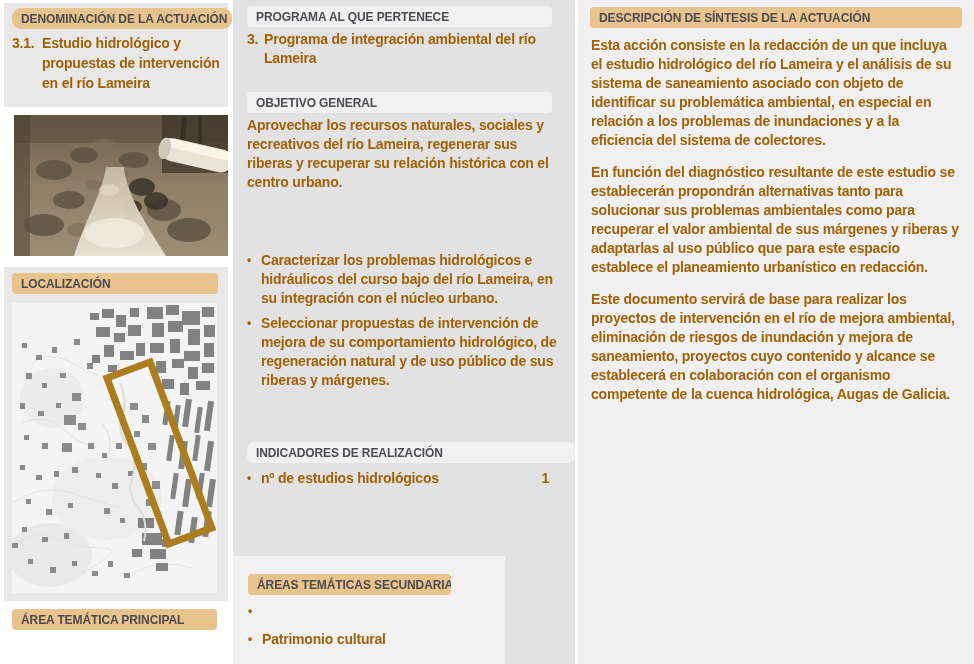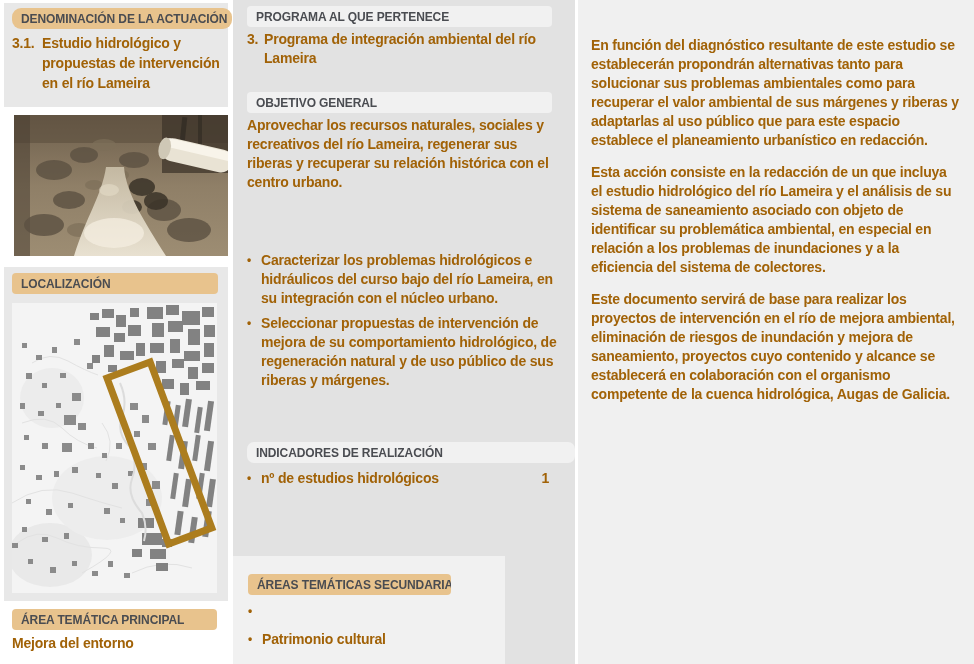--- a/index.html
+++ b/index.html
@@ -222,21 +222,20 @@
         <path d="M108,80 q8,18 2,34 t8,30 q8,16 2,32 t10,34 q6,14 2,28" stroke="#dcdcdc" stroke-width="2" fill="none"></path>
 
         <g transform="translate(95,75) rotate(-20.4)">
           <rect x="0" y="0" width="46" height="177" fill="none" stroke="#ac7d1e" stroke-width="7"></rect>
         </g>
       </svg>
     </div>
   </div>
 
   <div class="hdr hdr-tan" style="left:12px;top:609px;width:205px;">ÁREA TEMÁTICA PRINCIPAL</div>
-  <div class="txt" style="left:12px;top:634px;width:210px;">Mejora del entorno</div>
 
   <div class="panel bg-mid" style="left:233px;top:0;width:342px;height:664px;">
 
     <div class="panel bg-sub" style="left:0;top:556px;width:272px;height:108px;"></div>
 
     <div class="hdr hdr-strip" style="left:14px;top:6px;width:305px;">PROGRAMA AL QUE PERTENECE</div>
     <div class="txt" style="left:14px;top:30px;width:308px;">
       <div class="code-row">
         <span class="code code-w17">3.</span>
         <span>Programa de integración ambiental del río Lameira</span>
@@ -278,20 +277,21 @@
     </div>
     <div class="txt" style="left:15px;top:630px;width:250px;">
       <div class="bullet">
         <span class="dot">•</span>
         <span>Patrimonio cultural</span>
       </div>
     </div>
   </div>
 
   <div class="panel bg-right" style="left:578px;top:0;width:396px;height:664px;">
+    <div class="hdr hdr-tan" style="left:12px;top:7px;width:372px;">DESCRIPCIÓN DE SÍNTESIS DE LA ACTUACIÓN</div>
     <div class="txt" style="left:13px;top:36px;width:370px;">
+      <p style="margin:0 0 13px 0;">Esta acción consiste en la redacción de un que incluya el estudio hidrológico del río Lameira y el análisis de su sistema de saneamiento asociado con objeto de identificar su problemática ambiental, en especial en relación a los problemas de inundaciones y a la eficiencia del sistema de colectores.</p>
       <p style="margin:0 0 13px 0;">En función del diagnóstico resultante de este estudio se establecerán propondrán alternativas tanto para solucionar sus problemas ambientales como para recuperar el valor ambiental de sus márgenes y riberas y adaptarlas al uso público que para este espacio establece el planeamiento urbanístico en redacción.</p>
-      <p style="margin:0 0 13px 0;">Esta acción consiste en la redacción de un que incluya el estudio hidrológico del río Lameira y el análisis de su sistema de saneamiento asociado con objeto de identificar su problemática ambiental, en especial en relación a los problemas de inundaciones y a la eficiencia del sistema de colectores.</p>
       <p style="margin:0;">Este documento servirá de base para realizar los proyectos de intervención en el río de mejora ambiental, eliminación de riesgos de inundación y mejora de saneamiento, proyectos cuyo contenido y alcance se establecerá en colaboración con el organismo competente de la cuenca hidrológica, Augas de Galicia.</p>
     </div>
   </div>
 
 </div>
 
 </body></html>

